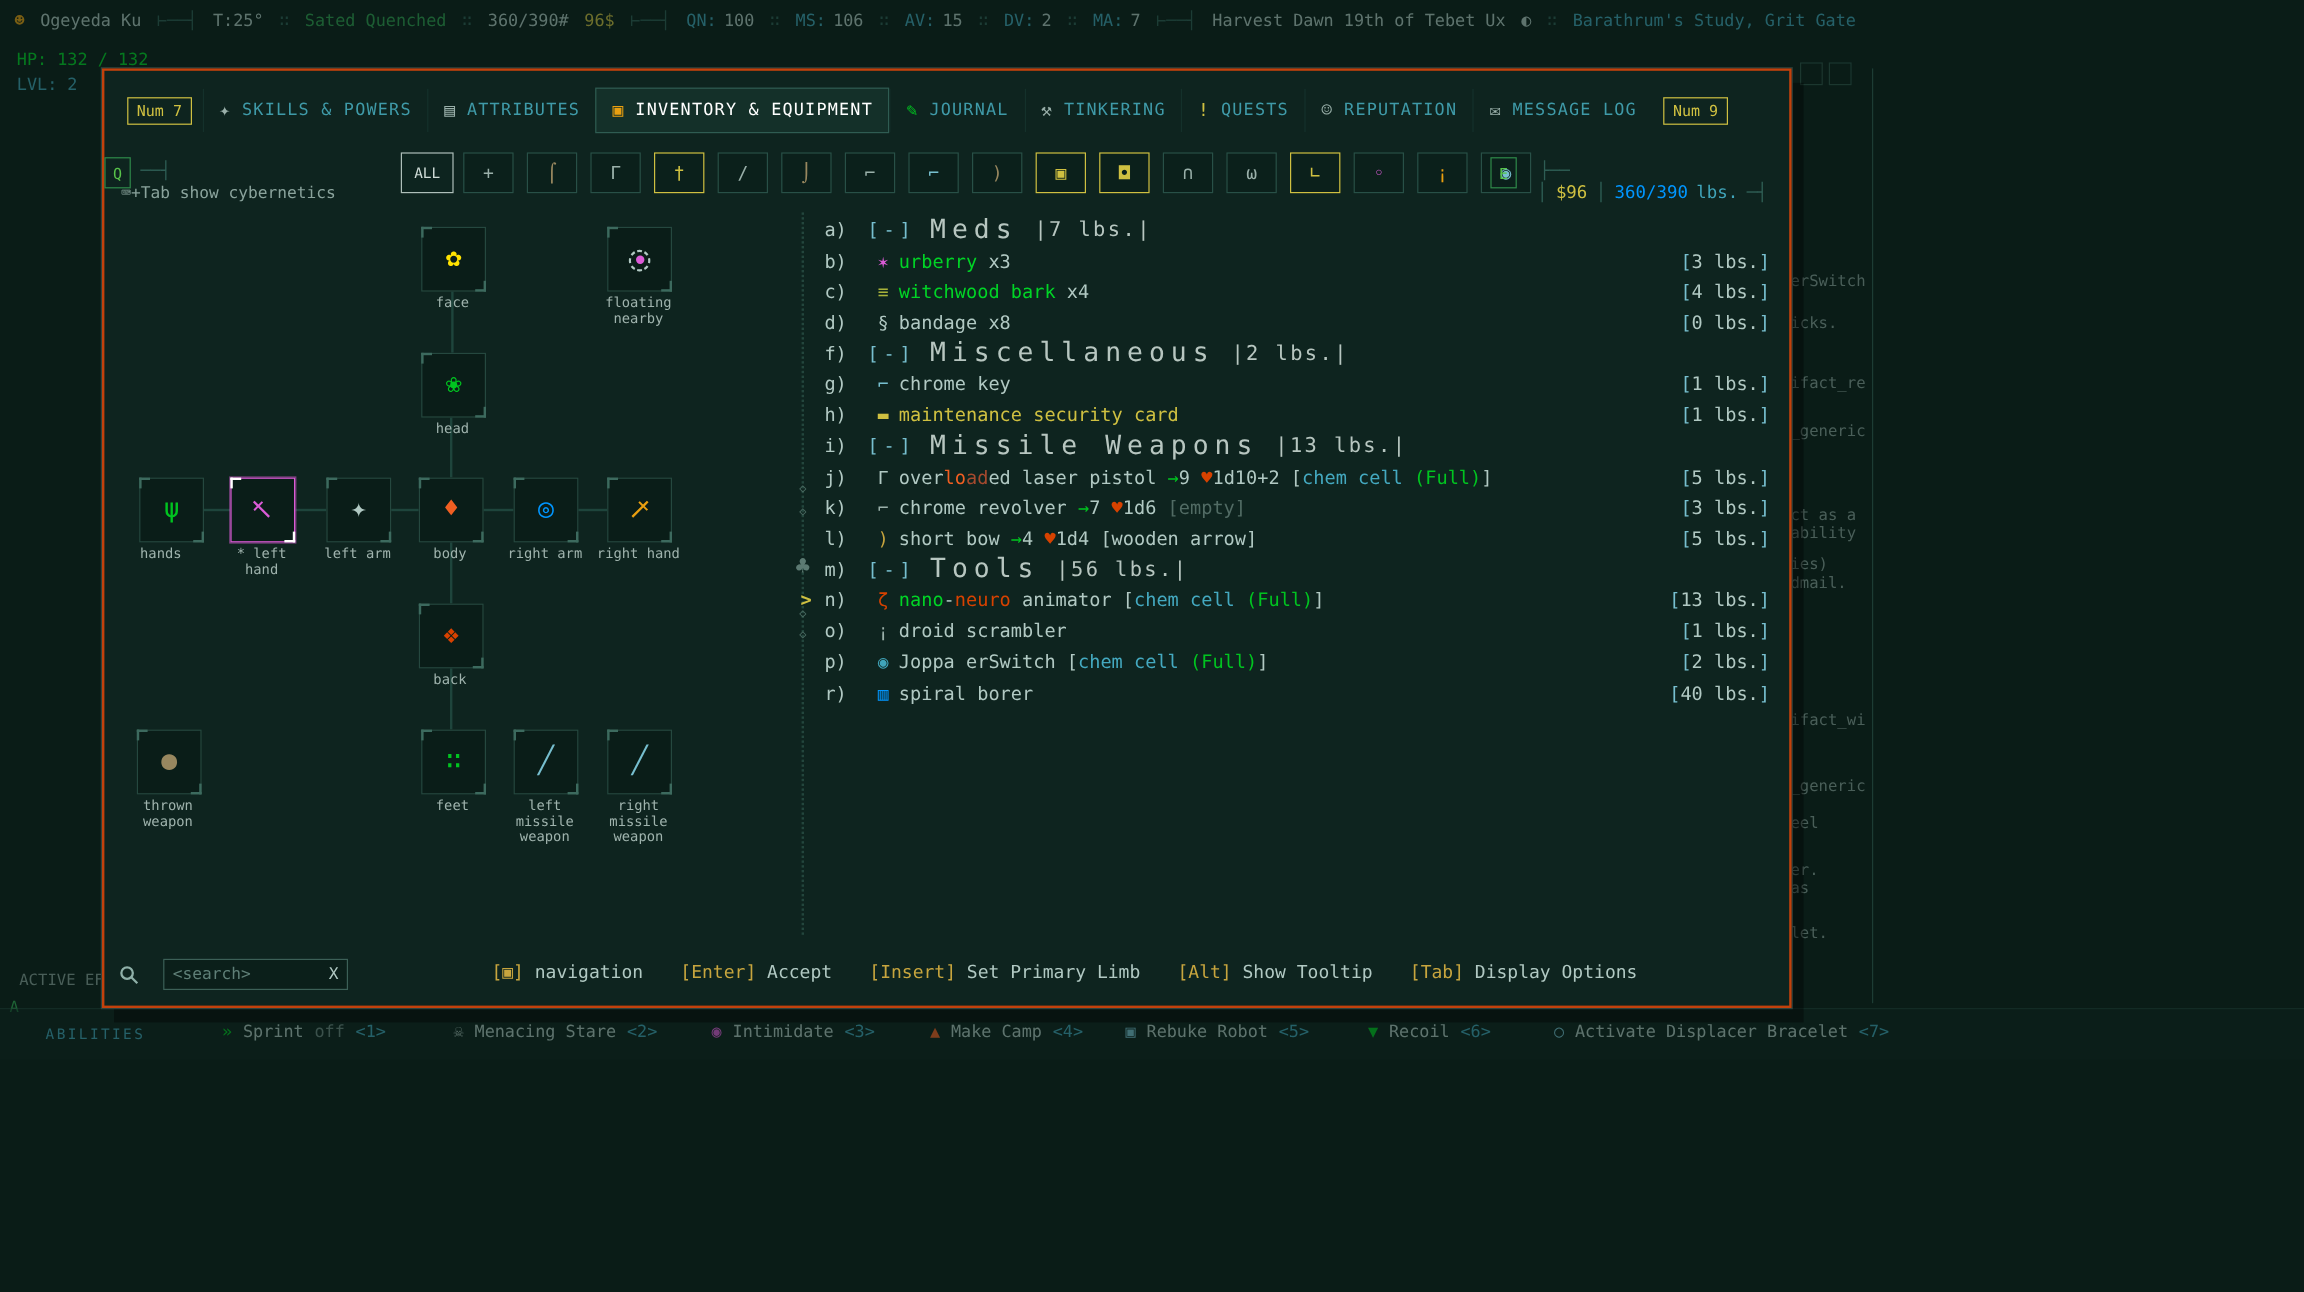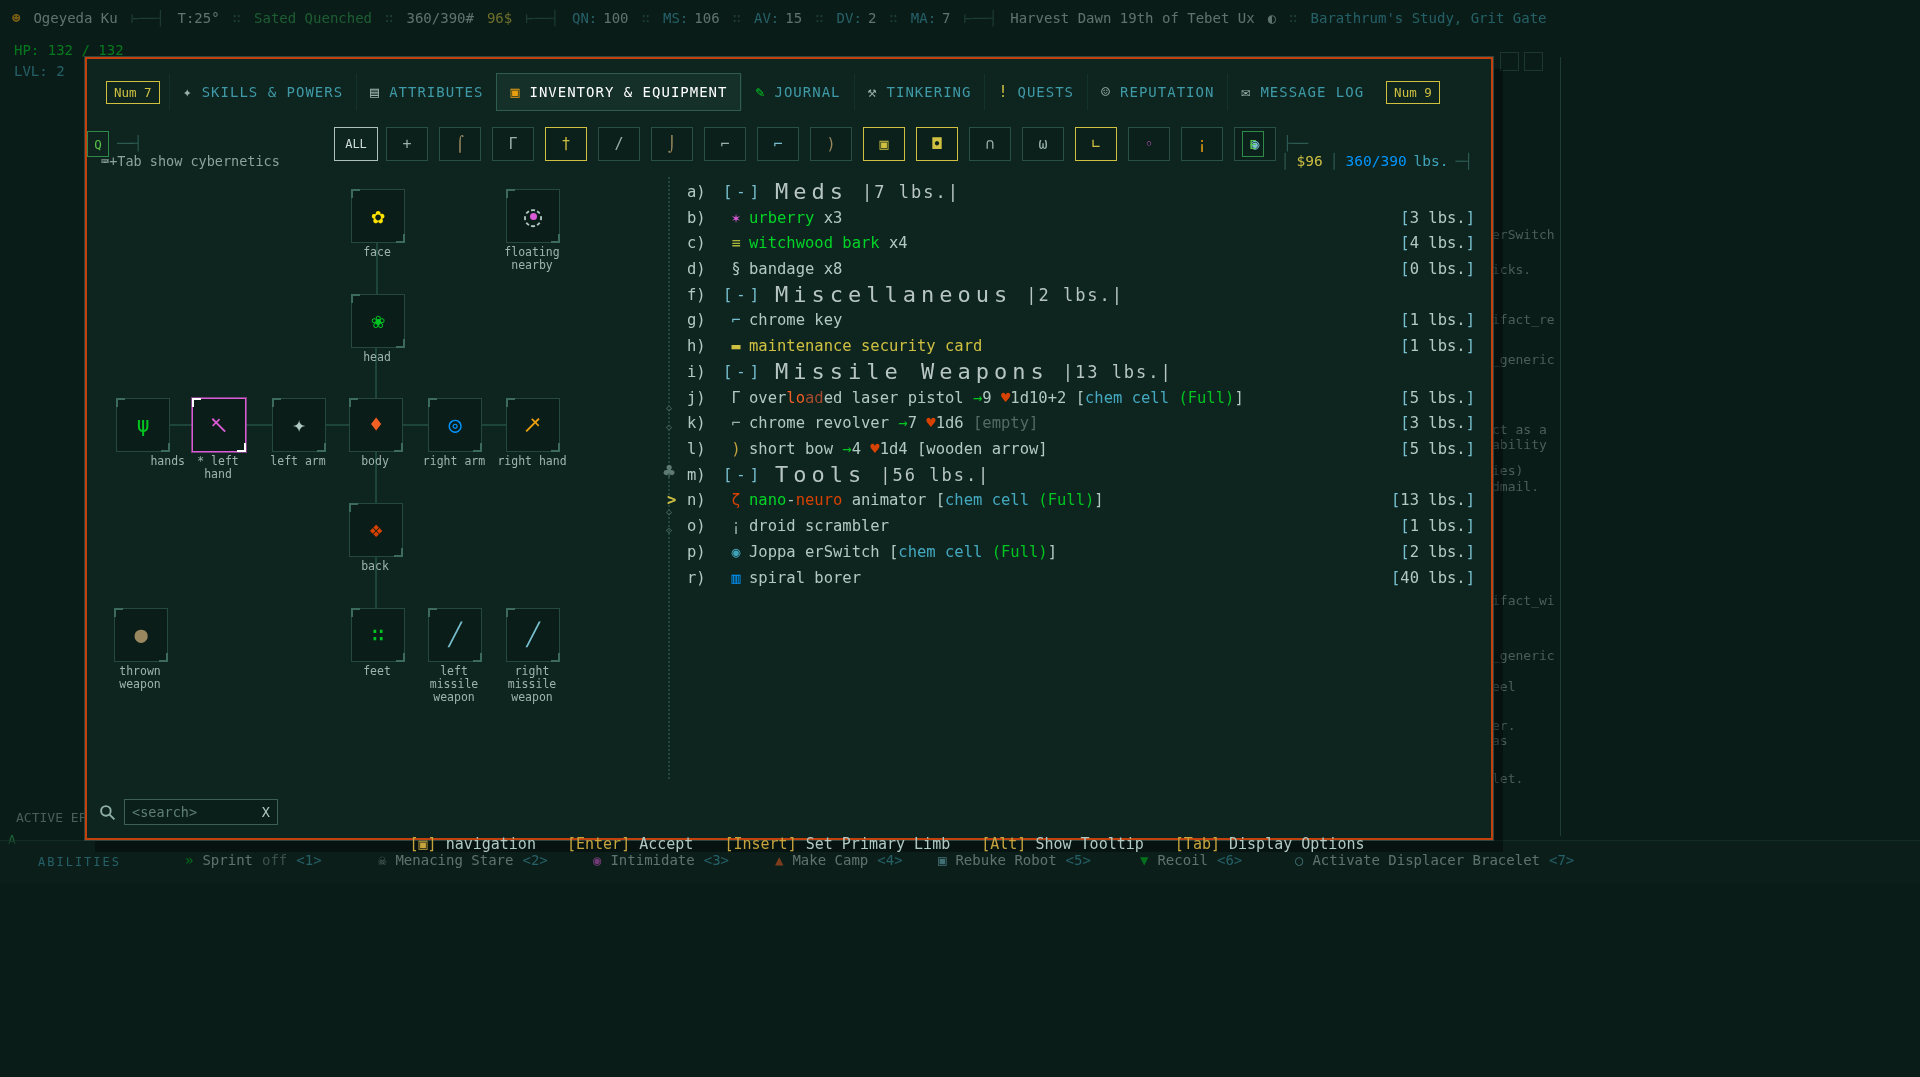--- a/index.html
+++ b/index.html
@@ -81,25 +81,25 @@
   .letter{width:36px;flex:none;color:#b1c9c3;}
   .iicon{width:26px;flex:none;text-align:center;font-size:15px;}
   .wt{position:absolute;right:4px;}
   .wb{color:#77bfcf;} .wv{color:#b1c9c3;text-align:center;}
   .cat .cbr{color:#77bfcf;letter-spacing:4px;margin-right:12px;}
   .cat .cname{font-size:22px;letter-spacing:5px;color:#b7c6c0;margin-right:14px;}
   .cat .cwt{font-size:17px;letter-spacing:2px;color:#b7c6c0;}
   .cursor{position:absolute;left:-20px;color:#cfc041;font-weight:bold;}
 
   
-  .search{position:absolute;left:12px;top:740px;display:flex;align-items:center;gap:8px;}
+  .search{position:absolute;left:12px;top:740px;display:flex;align-items:center;gap:20px;}
   .search-field{width:138px;height:24px;border:1px solid #3c6057;display:flex;align-items:center;
                 padding:0 7px;font-size:13.5px;color:#5f7f77;background:#0b1f1a;}
   .sx{margin-left:auto;color:#b1c9c3;}
-  .hints{position:absolute;left:300px;width:1000px;top:776px;text-align:center;font-size:15px;white-space:nowrap;}
+  .hints{position:absolute;left:300px;width:1000px;top:742px;text-align:center;font-size:15px;white-space:nowrap;}
   .hint{margin:0 11px;}
   .hkey{color:#c7a53e;} .hlabel{color:#b1c9c3;}
 </style>
 </head>
 <body>
 
 <div class="screen">
 
   <div class="statusbar dim">
     <span class="c-orange">☻</span>
@@ -336,21 +336,21 @@
     <div class="slot-label" style="left:410px;top:187px;">floating nearby</div>
 
     <div class="slot" style="left:264px;top:235px;">
       <span class="slot-glyph" style="color: rgb(0, 196, 32);">❀</span>
     </div>
     <div class="slot-label" style="left:255px;top:292px;">head</div>
 
     <div class="slot" style="left:29px;top:339px;">
       <span class="slot-glyph" style="color: rgb(0, 196, 32);">ψ</span>
     </div>
-    <div class="slot-label" style="left:28px;top:396px;text-align:right;">hands</div>
+    <div class="slot-label" style="left:12px;top:396px;">hands</div>
 
     <div class="slot selected rot-l" style="left:105px;top:339px;">
       <span class="slot-glyph" style="color: rgb(218, 91, 214);">†</span>
     </div>
     <div class="slot-label" style="left:96px;top:396px;">* left hand</div>
 
     <div class="slot" style="left:185px;top:339px;">
       <span class="slot-glyph" style="color: rgb(177, 201, 195);">✦</span>
     </div>
     <div class="slot-label" style="left:176px;top:396px;">left arm</div>

